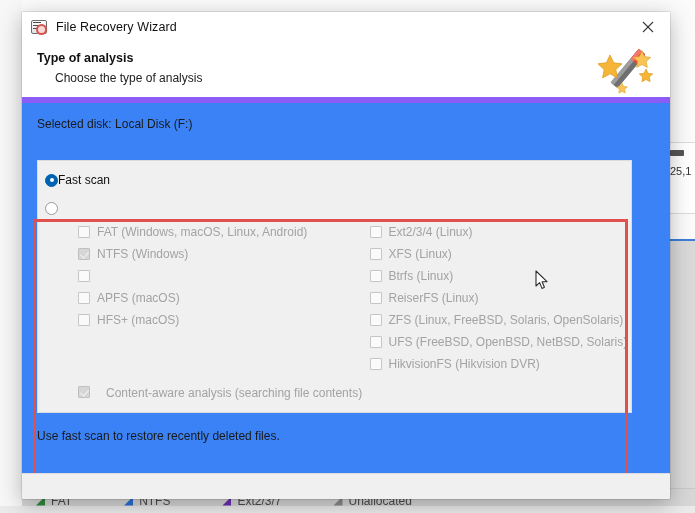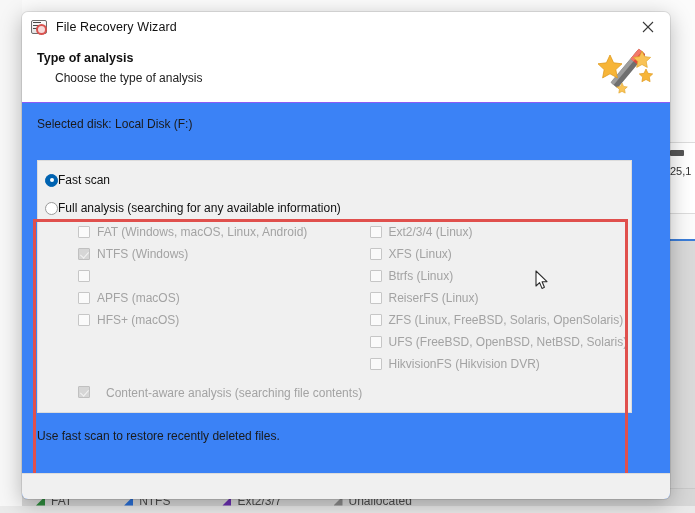--- a/index.html
+++ b/index.html
@@ -114,21 +114,21 @@
   }
 
   
   .dialog {
     position: absolute;
     left: 22px;
     top: 12px;
     width: 648px;
     height: 487px;
     background: #f0f0f0;
-    border-radius: 6px;
+    border-radius: 1px;
     box-shadow: 0 5px 22px rgba(0,0,0,0.28), 0 0 0 1px rgba(0,0,0,0.09);
     overflow: hidden;
     display: flex;
     flex-direction: column;
   }
 
   
   .titlebar {
     height: 30px;
     background: #ffffff;
@@ -188,21 +188,21 @@
     cursor: pointer;
     user-select: none;
   }
   .close-btn svg { display: block; }
 
   
   .header-band {
     background: #ffffff;
     padding: 9px 0 12px 0;
     position: relative;
-    border-bottom: 1px solid #8b5cf6;
+    border-bottom: 6px solid #8b5cf6;
     flex: none;
     height: 61px;
     box-sizing: border-box;
   }
   .header-title {
     font-size: 12.5px;
     font-weight: bold;
     color: #111;
     margin-left: 15px;
   }
@@ -462,21 +462,20 @@
 
     <div class="options-panel">
 
       <div class="radio-row first">
         <span class="radio checked"></span>
         <span class="radio-label">Fast scan</span>
       </div>
 
       <div class="radio-row second">
         <span class="radio"></span>
-        <span class="radio-label">Full analysis (searching for any available information)</span>
       </div>
 
       <div class="fs-grid">
 
         <div class="fs-col left">
           <div class="cb-row">
             <span class="cb"></span>
             <span class="cb-label">FAT (Windows, macOS, Linux, Android)</span>
           </div>
           <div class="cb-row">

